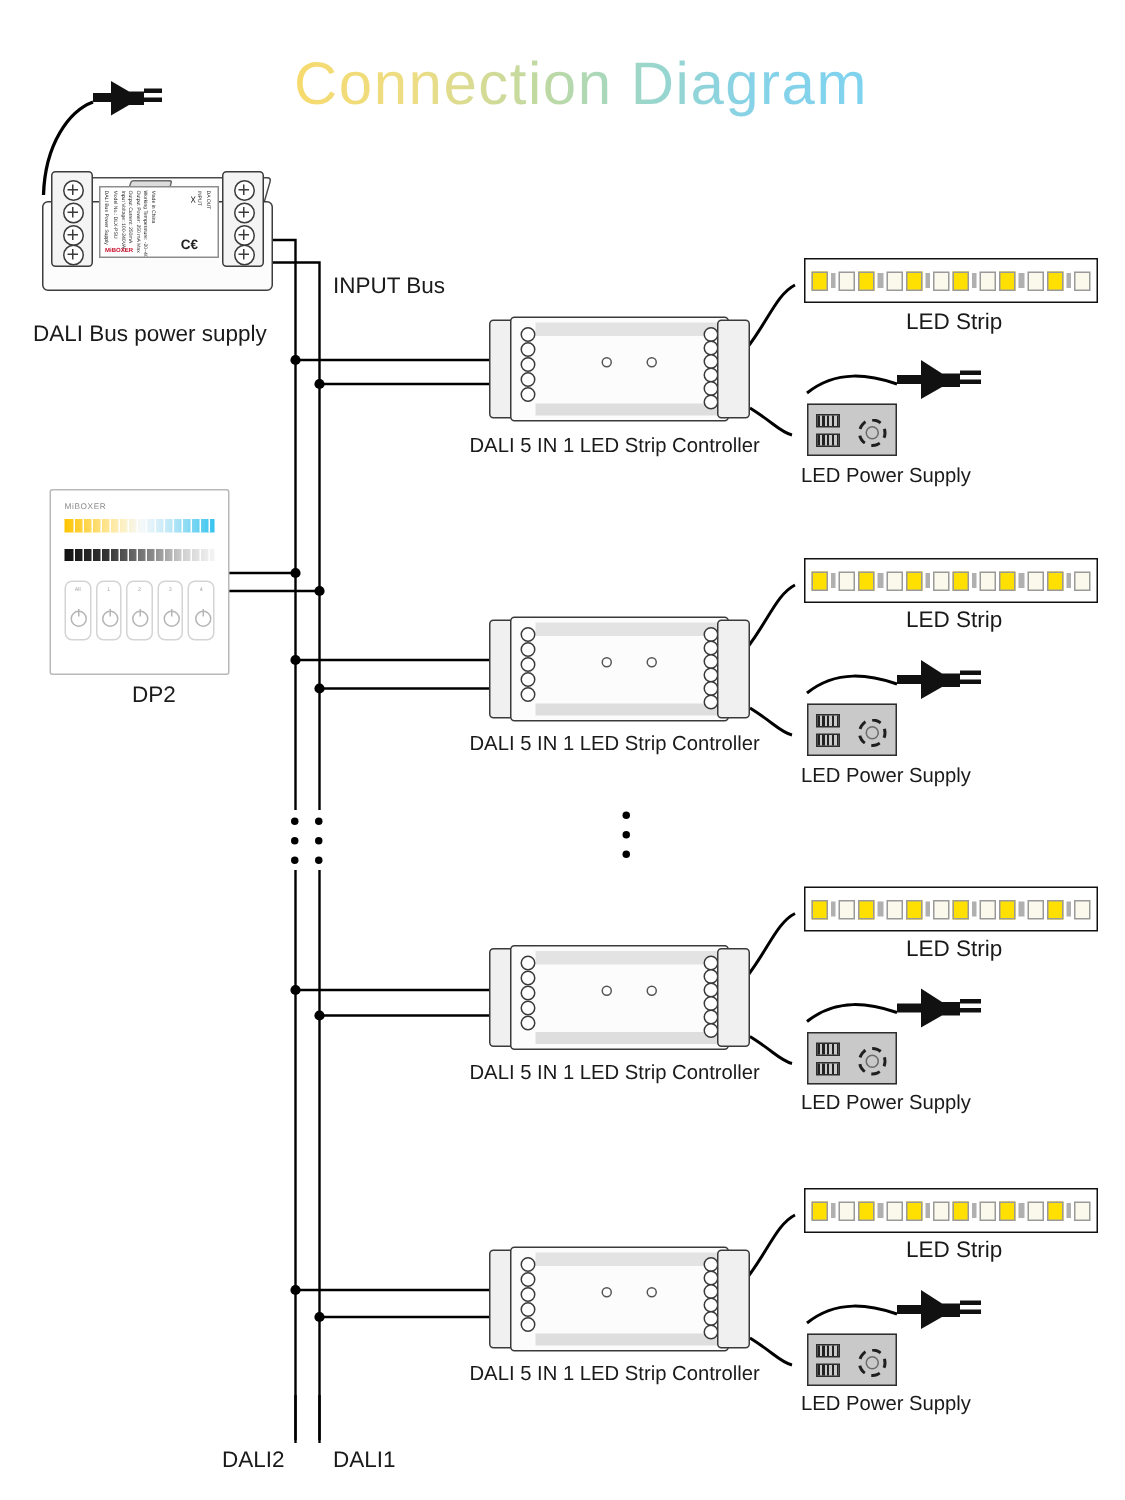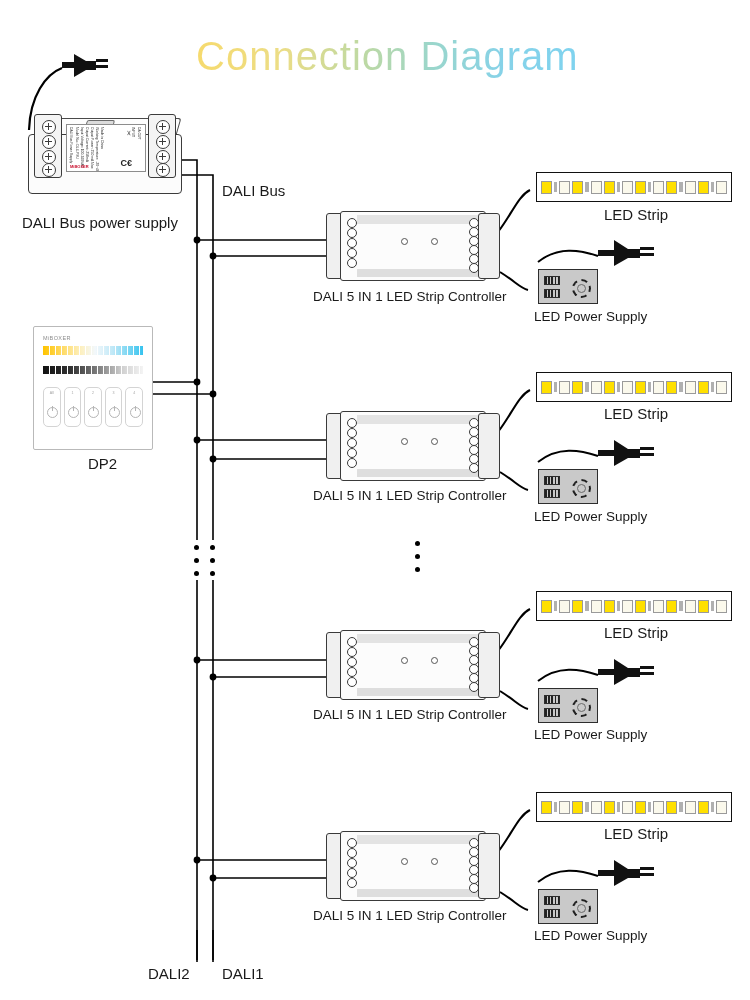--- a/index.html
+++ b/index.html
@@ -282,21 +282,21 @@
       <div class="vtxt" style="left:37px;top:2px">Made in China</div>
       <div class="vtxt" style="left:68px;top:2px">INPUT</div>
       <div class="vtxt" style="left:74px;top:2px">DA OUT</div>
       <div class="brand">MiBOXER</div>
       <div class="ce">C€</div>
       <div class="bin">☓</div>
     </div>
   </div>
   <div class="cap big" style="left:22px;top:214px">DALI Bus power supply</div>
 
-  <div class="cap big" style="left:222px;top:182px">DALI Bus</div>
+  <div class="cap big" style="left:222px;top:182px">INPUT Bus</div>
 
   <div class="dp2">
     <div class="brand">MiBOXER</div>
     <div class="ctbar">
       <div class="seg" style="left:6px"></div>
         <div class="seg" style="left:12px"></div>
       <div class="seg" style="left:18px"></div>
         <div class="seg" style="left:24px"></div>
       <div class="seg" style="left:30px"></div>
         <div class="seg" style="left:36px"></div>

